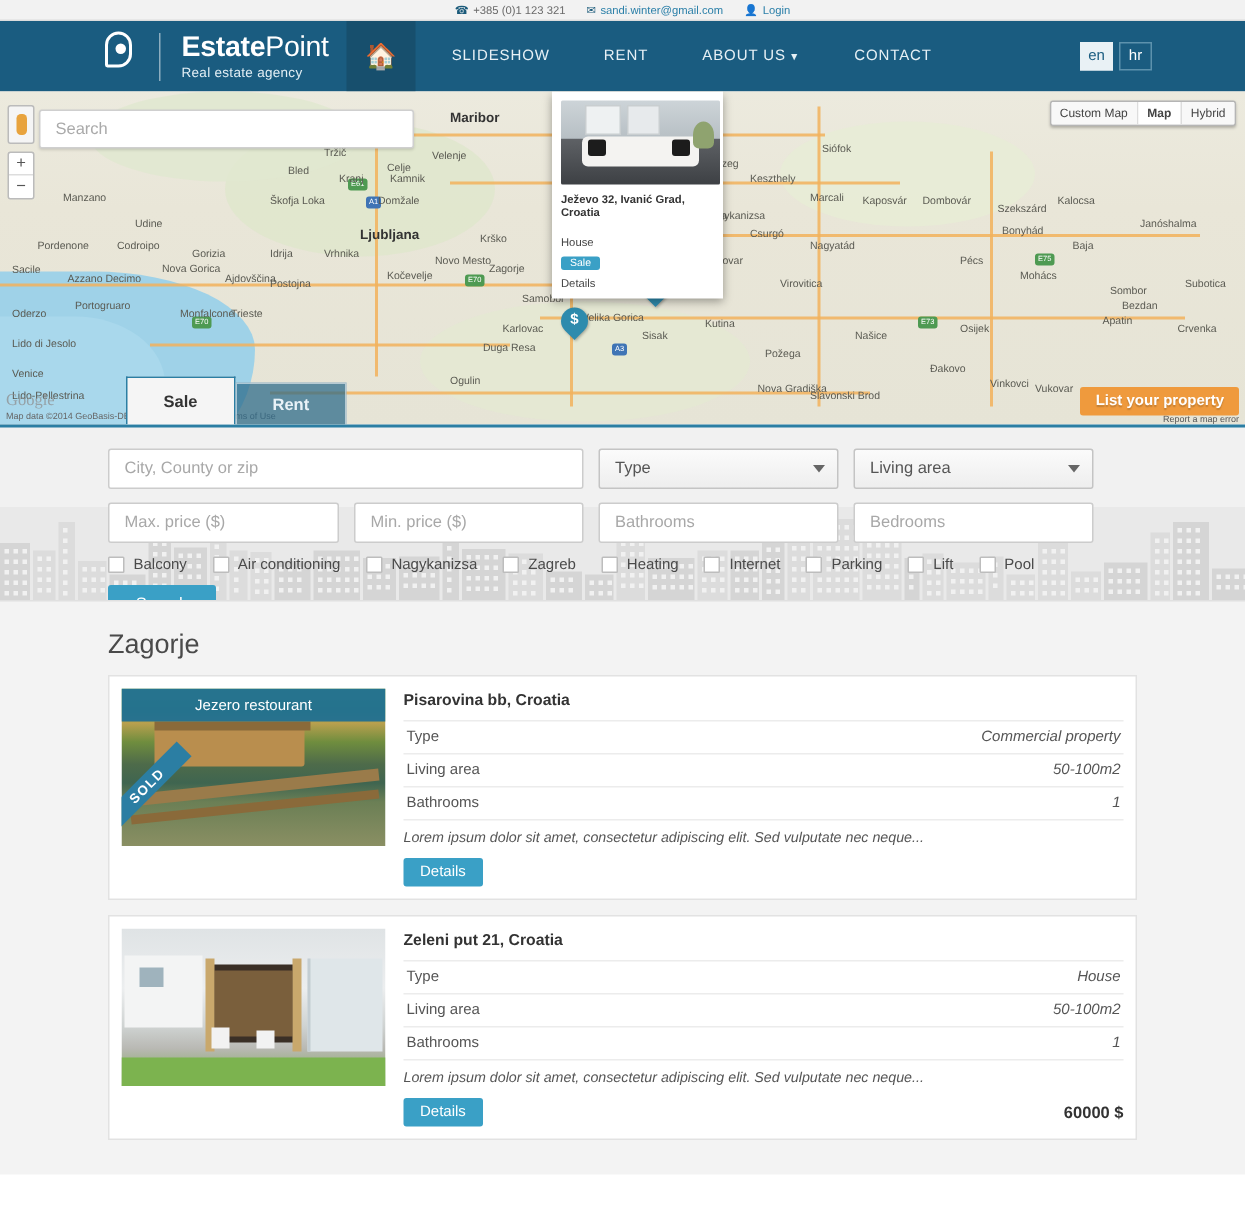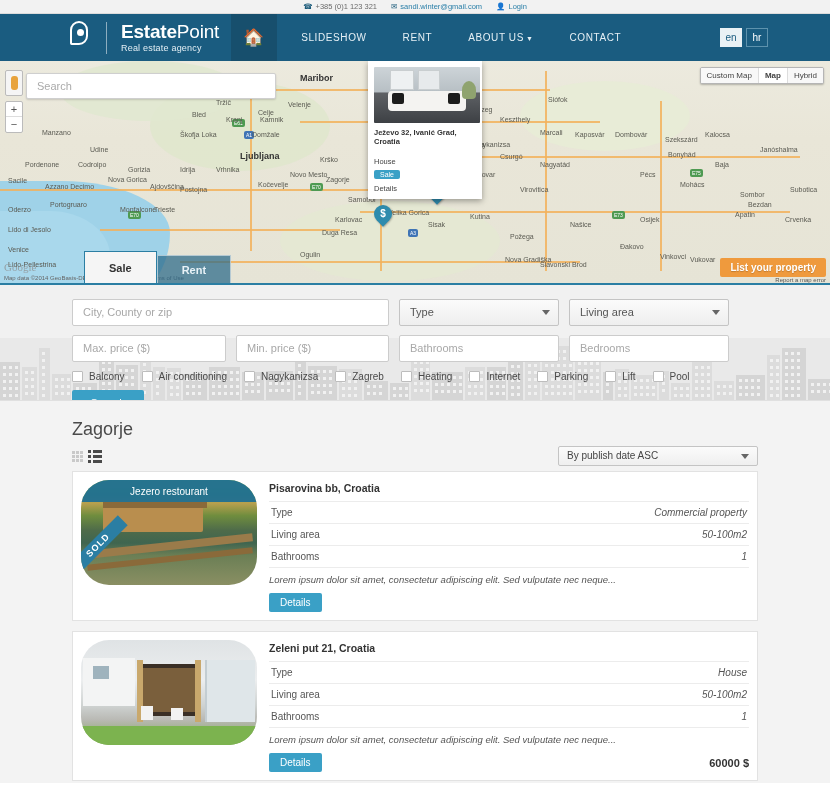--- a/index.html
+++ b/index.html
@@ -244,21 +244,21 @@
     background:linear-gradient(180deg,#fbfbfb,#efefef); border:1px solid #c4c4c4;
     border-radius:2px; font-size:10px; color:#444; padding:0 8px; line-height:18px;
   }
   .sortsel .car { position:absolute; right:8px; top:7px; width:0;height:0;
     border-left:4px solid transparent;border-right:4px solid transparent;border-top:5px solid #666;}
 
   .card {
     background:#fff; border:1px solid #e2e2e2; margin-bottom:10px;
     display:flex; padding:8px; gap:12px;
   }
-  .thumb { width:176px; height:105px; position:relative; overflow:hidden; flex:0 0 176px;border-radius:28px;}
+  .thumb { width:176px; height:105px; position:relative; overflow:hidden; flex:0 0 176px;}
   .thumb .cap {
     position:absolute; top:0; left:0; right:0; height:22px; background:rgba(28,110,148,.92);
     color:#fff; font-size:10px; display:flex; align-items:center; justify-content:center;
     z-index:3;
   }
   .thumb .sold {
     position:absolute; left:-18px; top:58px; width:70px; background:#2b7ea3; color:#fff;
     font-size:9px; text-align:center; transform:rotate(-45deg); padding:2px 0; z-index:4;
     font-weight:700; letter-spacing:1px;
   }
@@ -1046,51 +1046,20 @@
           <span class="lb">Pool</span>
         </div>
       </div>
 
     <div class="searchbtn">Search</div>
   </div>
 
   <div class="results-area">
     <div class="results-title">Zagorje</div>
 
-    <div class="viewrow">
-      <div class="gridicon">
-        <i></i>
-          <i></i>
-          <i></i>
-          <i></i>
-          <i></i>
-          <i></i>
-          <i></i>
-          <i></i>
-          <i></i>
-      </div>
-      <div class="listicon">
-        <i>
-            <b></b>
-            <s></s>
-          </i>
-          <i>
-            <b></b>
-            <s></s>
-          </i>
-          <i>
-            <b></b>
-            <s></s>
-          </i>
-      </div>
-      <div class="sortsel">
-        <span>By publish date ASC</span>
-        <span class="car"></span>
-      </div>
-    </div>
 
     <div class="card">
       <div class="thumb">
         <div class="cap">Jezero restourant</div>
         <div style="position:absolute;inset:0;background:
              linear-gradient(180deg,#9cb84f 0%,#8aa845 14%,#b9a04e 22%,#6f8d3e 34%,#4e6b4a 48%,#3f6550 60%,#6b7f55 72%,#8a8f63 100%);"></div>
         <div style="position:absolute;left:22px;top:26px;width:100px;height:26px;background:#b98e4e;border-radius:2px;"></div>
         <div style="position:absolute;left:22px;top:22px;width:104px;height:6px;background:#8a6a3a;"></div>
         <div style="position:absolute;left:6px;top:62px;width:166px;height:8px;background:#9a7b4a;transform:rotate(-6deg);"></div>
         <div style="position:absolute;left:6px;top:76px;width:166px;height:6px;background:#8a6a3a;transform:rotate(-6deg);"></div>

